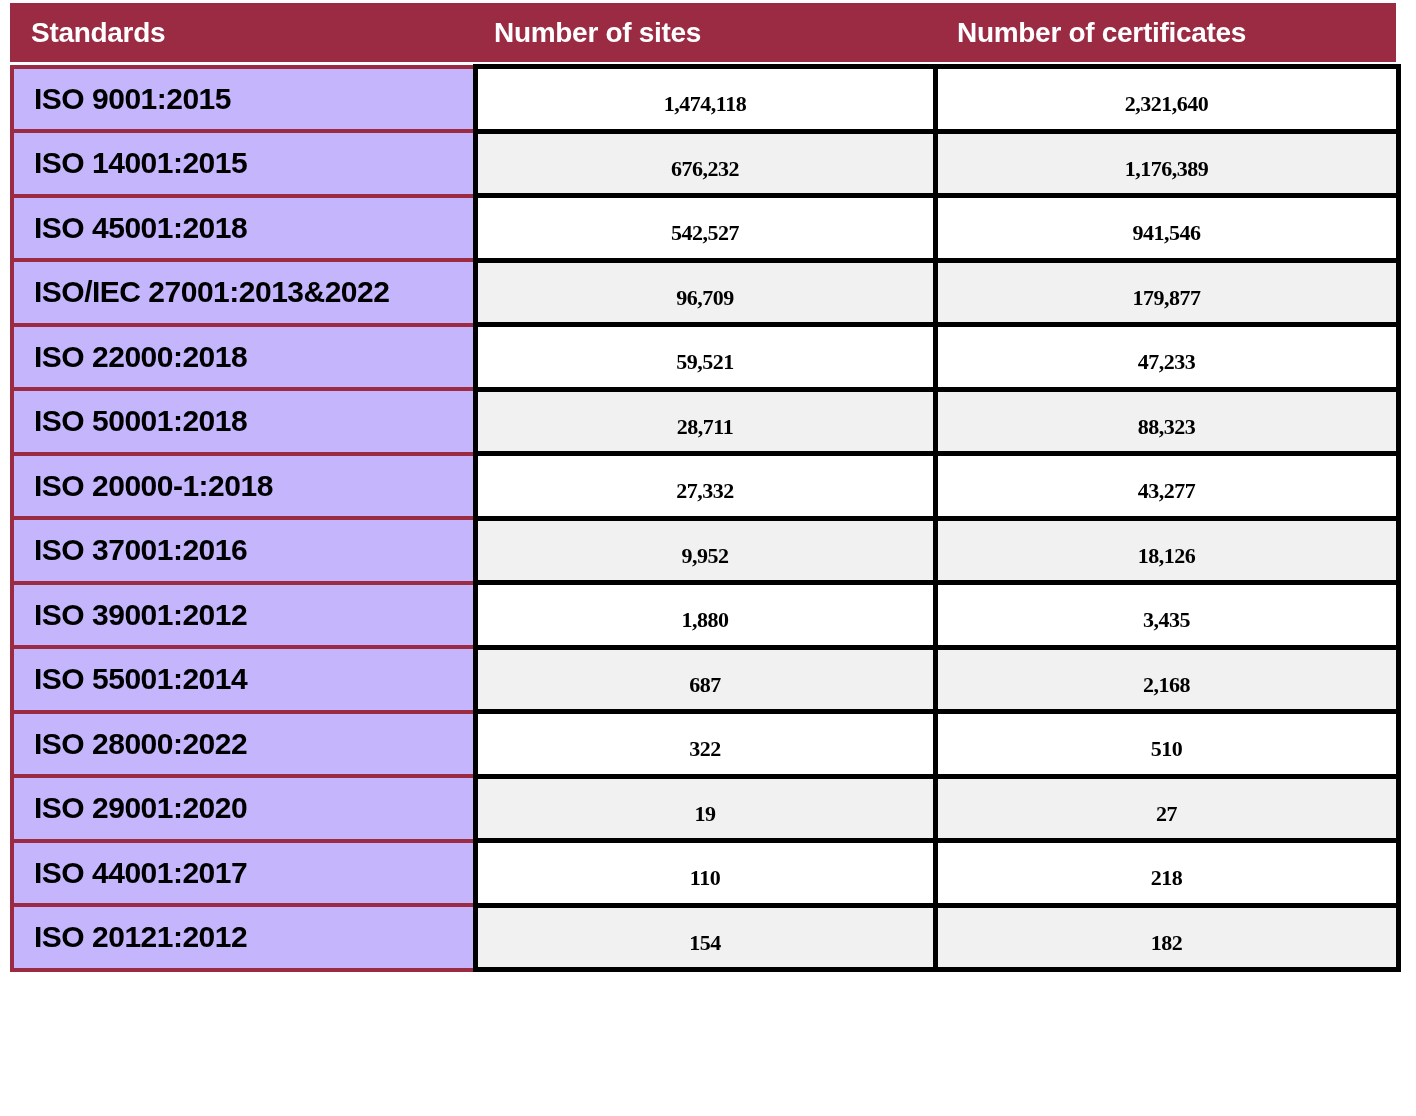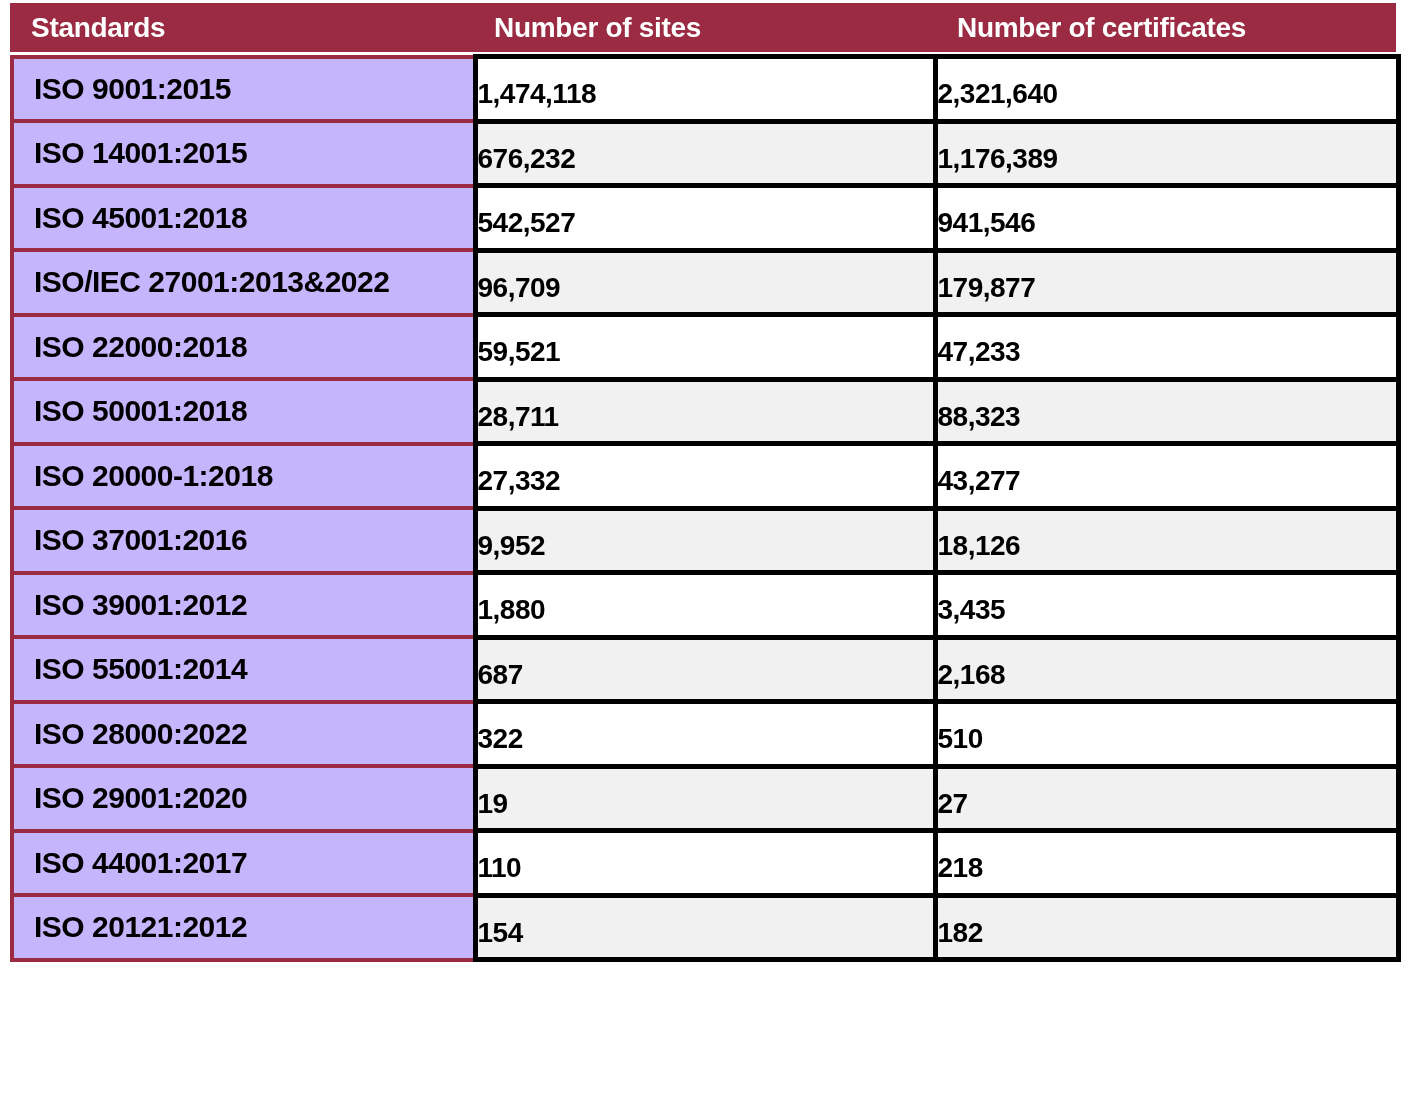--- a/index.html
+++ b/index.html
@@ -21,21 +21,21 @@
   .table-wrap {
     position: absolute;
     left: 10px;
     top: 3px;
     width: 1386px;
   }
   
   .header-bar {
     display: flex;
     width: 1386px;
-    height: 49px;
+    height: 59px;
     background: var(--header-bg);
   }
   .header-cell {
     display: flex;
     align-items: center;
     padding-left: 21px;
     color: var(--header-text);
     font-size: 28px;
     font-weight: 700;
     letter-spacing: -0.3px;
@@ -66,24 +66,25 @@
     background: #c4b5fd;
     border: 4px solid var(--maroon-border);
     font-size: 30px;
     letter-spacing: -0.5px;
     padding-left: 20px;
     text-align: left;
   }
   td.num {
     background: #FFFFFF;
     border: 5px solid var(--data-border);
-    font-size: 28px;
+    font-size: 22px;
     letter-spacing: -0.5px;
-    text-align: left;
+    text-align: center;
     padding-top: 11px;
+    font-family: Liberation Serif, serif;
   }
   tr.data-row:nth-child(even) td.num {
     background: var(--alt-row-bg);
   }
 </style>
 </head>
 <body>
 
 <div class="table-wrap">
 

